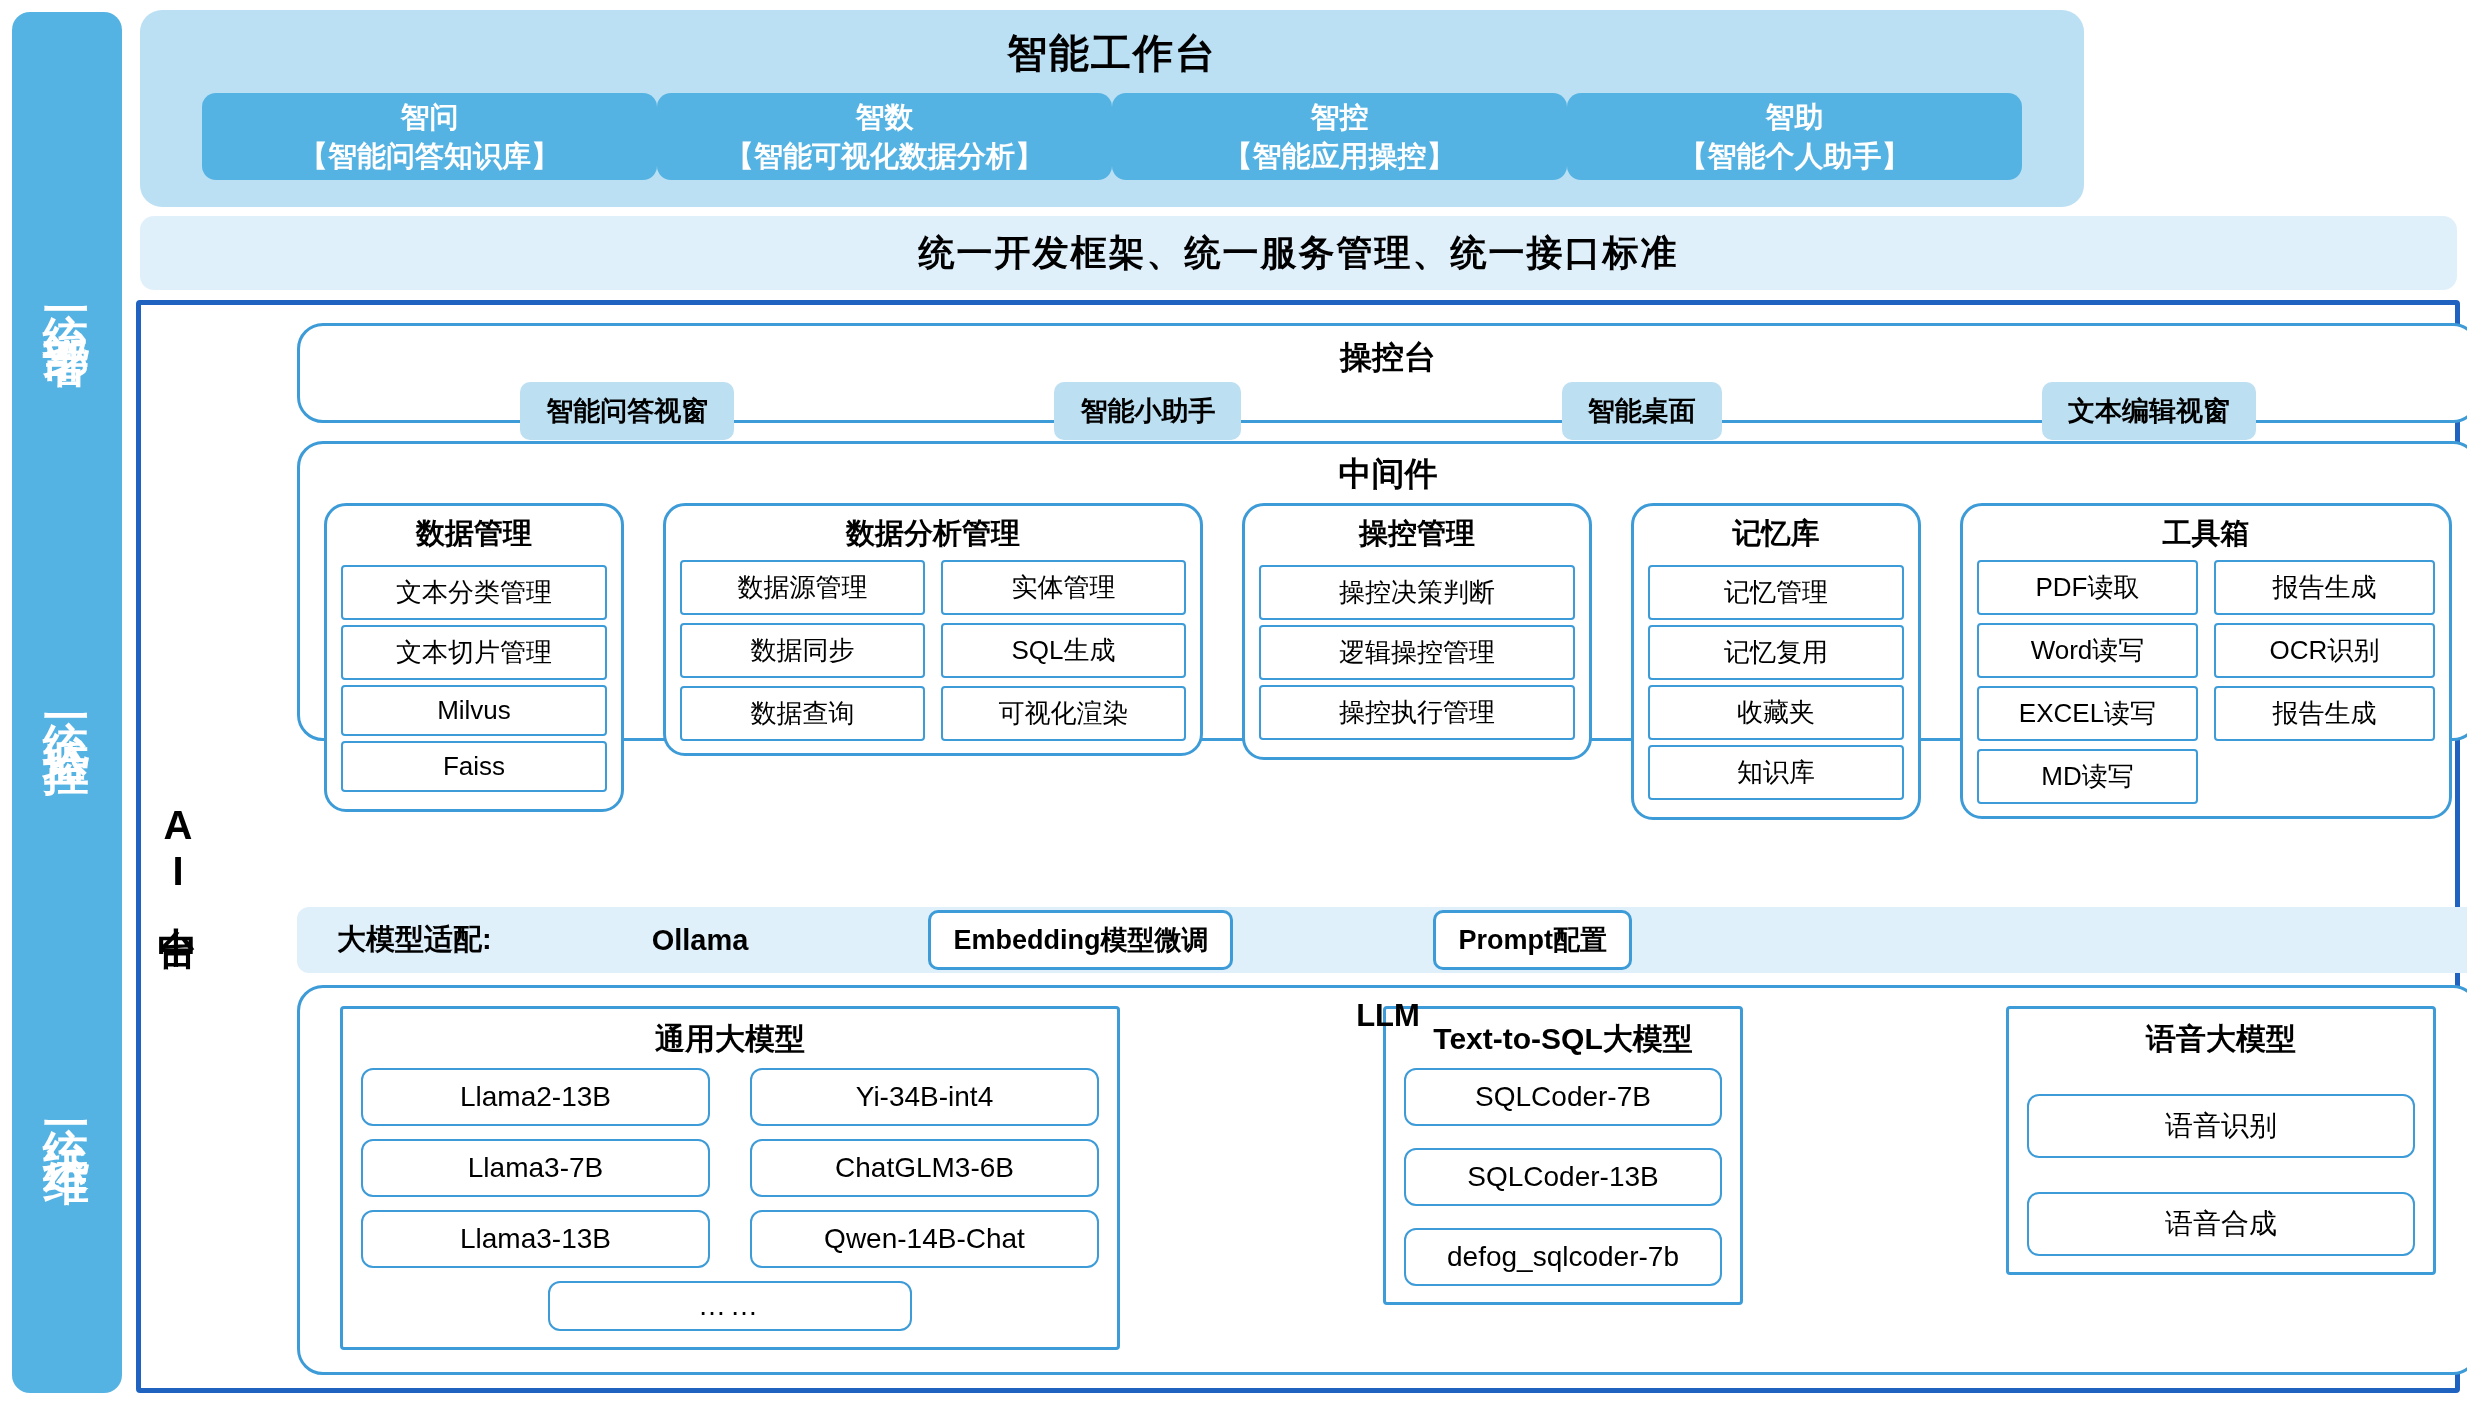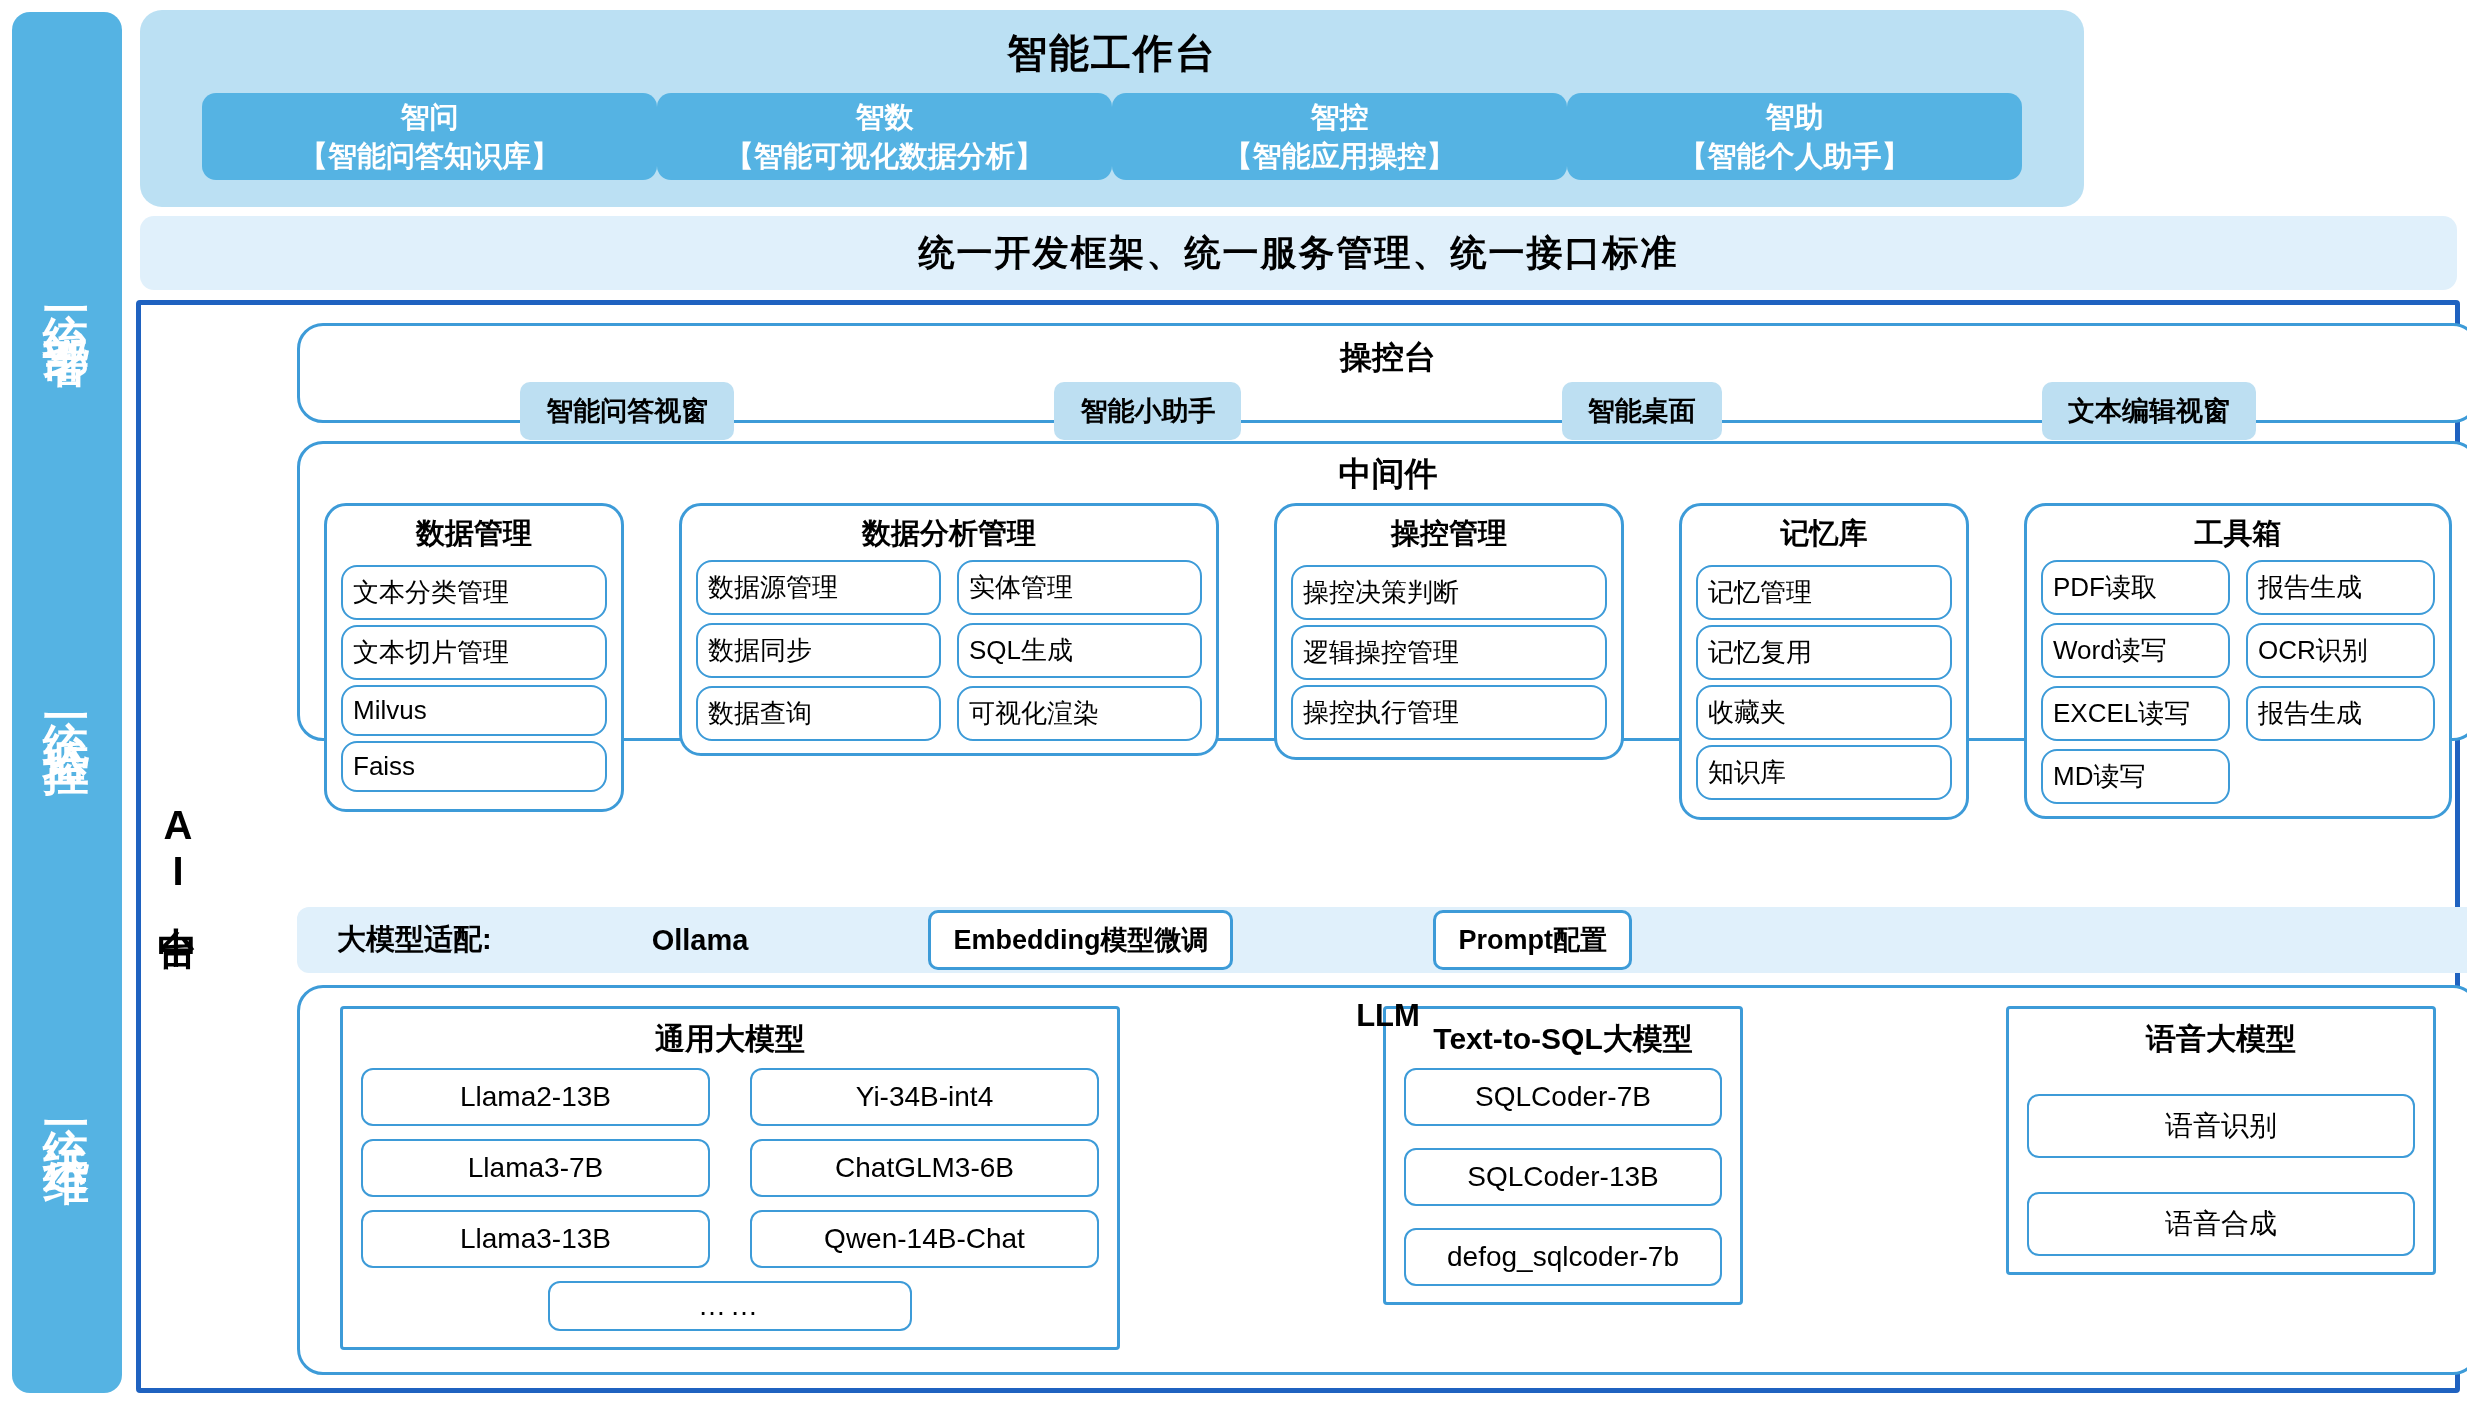--- a/index.html
+++ b/index.html
@@ -102,32 +102,32 @@
   .mw-cols{
     display:flex;align-items:flex-start;justify-content:space-between;
     padding:6px 24px 0 24px;box-sizing:border-box;
   }
   .mw-box{
     border:3px solid #3d9bd8;border-radius:22px;background:#ffffff;
     box-sizing:border-box;padding:8px 14px 12px 14px;
   }
   .mw-box .grp-title{font-size:29px;padding-bottom:6px;}
   .chip{
-    border:2.5px solid #3d9bd8;border-radius:16px;background:#ffffff;
-    font-size:26px;color:#000;text-align:left;
+    border:2.5px solid #3d9bd8;border-radius:4px;background:#ffffff;
+    font-size:26px;color:#000;text-align:center;
     padding:8px 10px;margin:5px 0;white-space:nowrap;
   }
   .chip-grid2{display:grid;grid-template-columns:1fr 1fr;gap:8px 16px;}
   .chip-grid2 .chip{margin:0;}
 
   .w-data{width:300px;}
   .w-analysis{width:540px;}
   .w-control{width:350px;}
   .w-memory{width:290px;}
-  .w-tools{width:428px;}
+  .w-tools{width:492px;}
 
   
   .adapt-bar{
     position:absolute;left:128px;top:594px;width:2182px;height:66px;
     background:#e0f0fb;border-radius:12px;
     display:flex;align-items:center;box-sizing:border-box;padding:0 40px;
   }
   .adapt-label{font-size:29px;font-weight:bold;white-space:nowrap;}
   .adapt-plain{font-size:29px;font-weight:bold;white-space:nowrap;margin-left:160px;}
   .adapt-chip{

